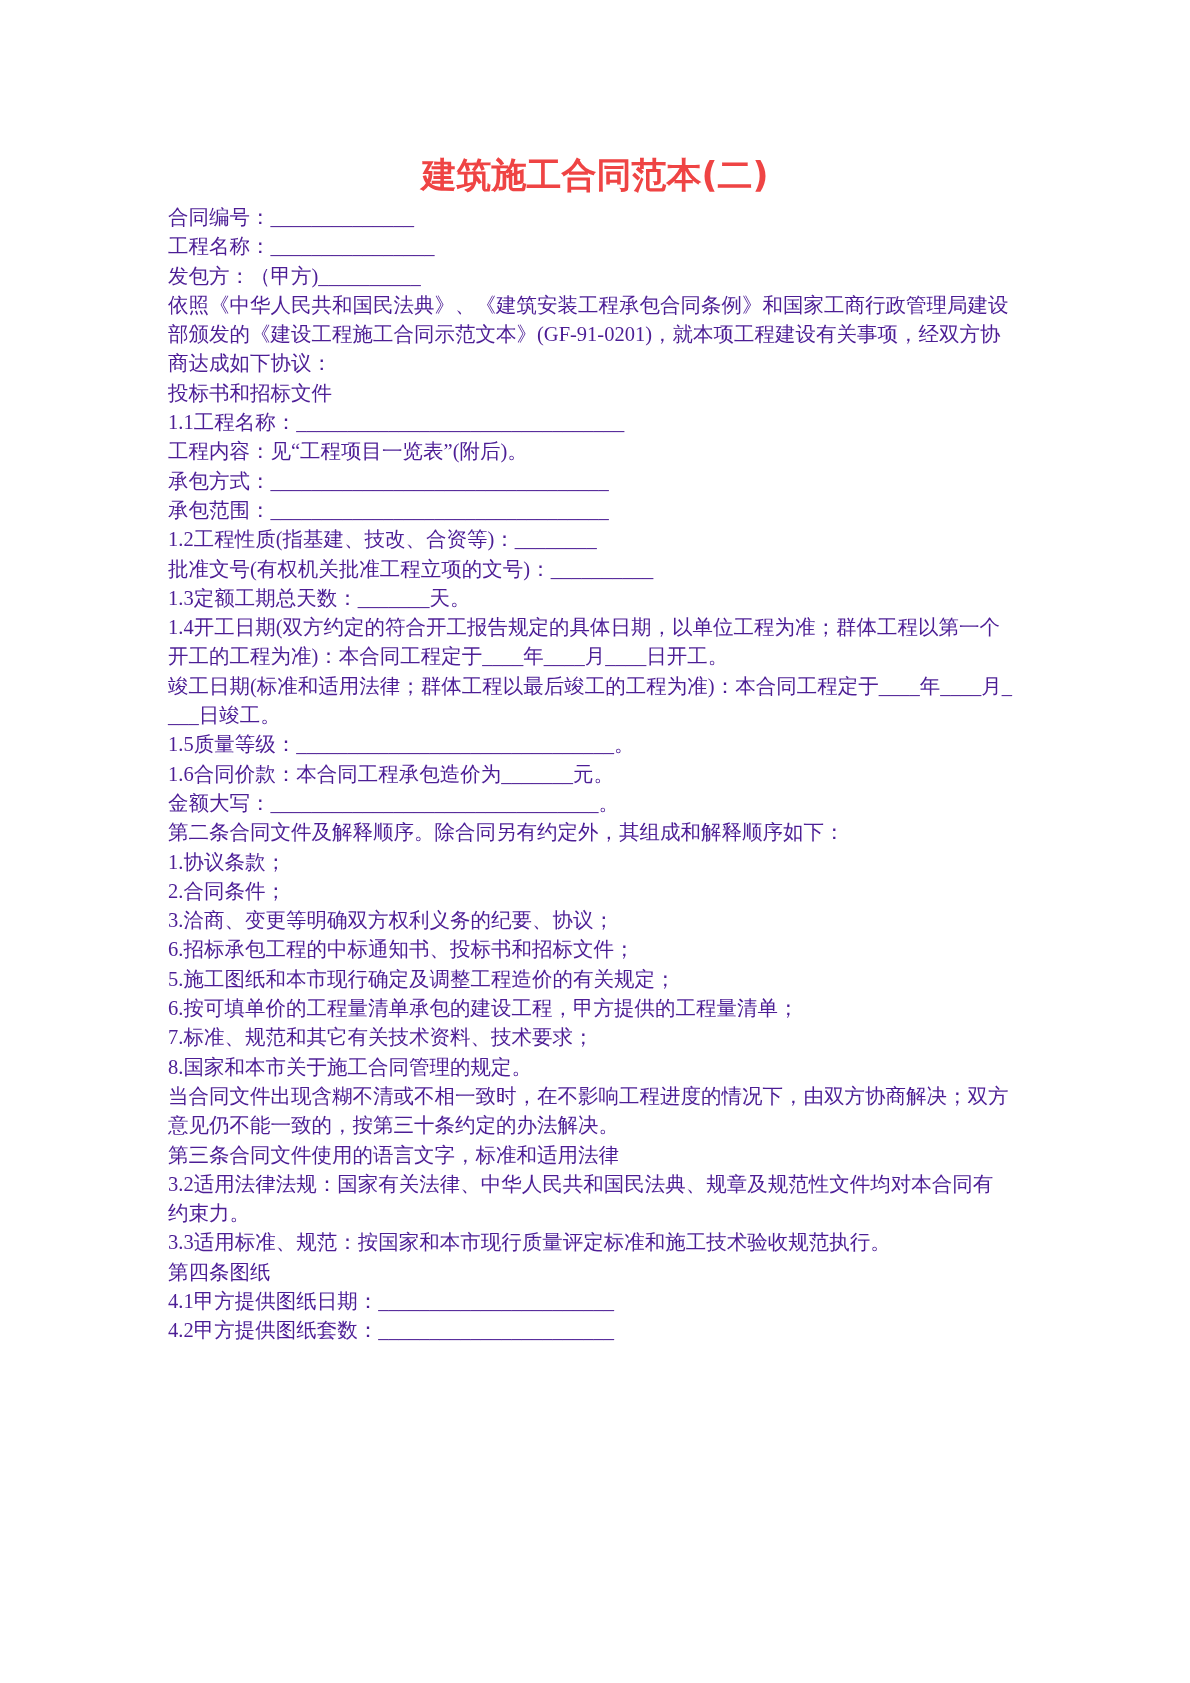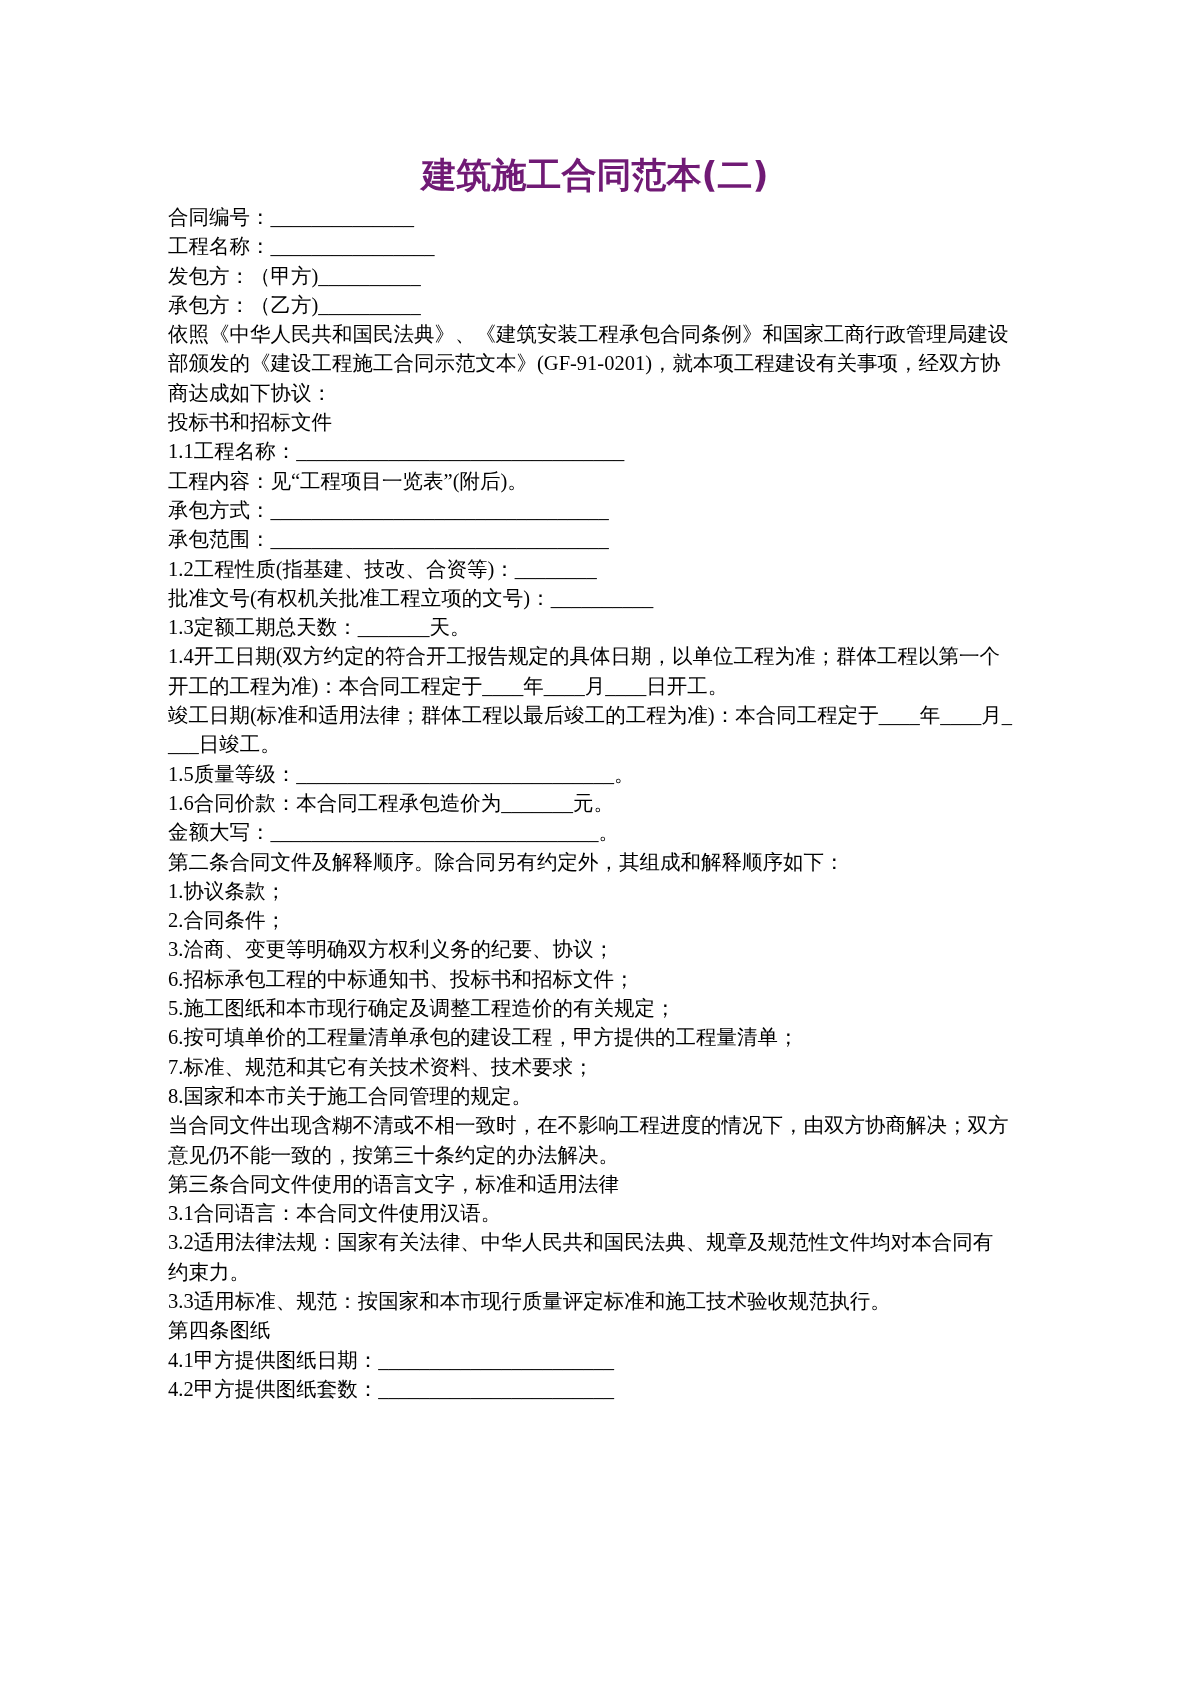--- a/index.html
+++ b/index.html
@@ -23,59 +23,58 @@
     padding: 0;
     background: #ffffff;
     position: relative;
   }
   .doc-title {
     text-align: center;
     font-family: "DejaVu Sans", "Liberation Sans", sans-serif;
     font-weight: bold;
     font-size: 35px;
     letter-spacing: 0px;
-    color: #701a75;
+    color: #ef4444;
     margin: 0;
     padding: 0;
     position: absolute;
     top: 152px;
     left: 0;
     width: 1190px;
     line-height: 46px;
   }
   .body-block {
     position: absolute;
     top: 203px;
     left: 168px;
     width: 845px;
   }
   .ln {
     font-family: "Liberation Serif", "DejaVu Serif", serif;
     font-size: 20.5px;
     line-height: 29.3px;
-    color: #000000;
+    color: #4c1d95;
     text-align: left;
     white-space: normal;
     word-break: break-all;
     margin: 0;
     padding: 0;
   }
 </style>
 </head>
 <body>
 
 <div class="page">
 
   <h1 class="doc-title">建筑施工合同范本(二)</h1>
 
   <div class="body-block">
     <p class="ln">合同编号：______________</p>
     <p class="ln">工程名称：________________</p>
     <p class="ln">发包方：（甲方)__________</p>
-    <p class="ln">承包方：（乙方)__________</p>
     <p class="ln">依照《中华人民共和国民法典》、《建筑安装工程承包合同条例》和国家工商行政管理局建设部颁发的《建设工程施工合同示范文本》(GF-91-0201)，就本项工程建设有关事项，经双方协商达成如下协议：</p>
     <p class="ln">投标书和招标文件</p>
     <p class="ln">1.1工程名称：________________________________</p>
     <p class="ln">工程内容：见“工程项目一览表”(附后)。</p>
     <p class="ln">承包方式：_________________________________</p>
     <p class="ln">承包范围：_________________________________</p>
     <p class="ln">1.2工程性质(指基建、技改、合资等)：________</p>
     <p class="ln">批准文号(有权机关批准工程立项的文号)：__________</p>
     <p class="ln">1.3定额工期总天数：_______天。</p>
     <p class="ln">1.4开工日期(双方约定的符合开工报告规定的具体日期，以单位工程为准；群体工程以第一个开工的工程为准)：本合同工程定于____年____月____日开工。</p>
@@ -87,21 +86,20 @@
     <p class="ln">1.协议条款；</p>
     <p class="ln">2.合同条件；</p>
     <p class="ln">3.洽商、变更等明确双方权利义务的纪要、协议；</p>
     <p class="ln">6.招标承包工程的中标通知书、投标书和招标文件；</p>
     <p class="ln">5.施工图纸和本市现行确定及调整工程造价的有关规定；</p>
     <p class="ln">6.按可填单价的工程量清单承包的建设工程，甲方提供的工程量清单；</p>
     <p class="ln">7.标准、规范和其它有关技术资料、技术要求；</p>
     <p class="ln">8.国家和本市关于施工合同管理的规定。</p>
     <p class="ln">当合同文件出现含糊不清或不相一致时，在不影响工程进度的情况下，由双方协商解决；双方意见仍不能一致的，按第三十条约定的办法解决。</p>
     <p class="ln">第三条合同文件使用的语言文字，标准和适用法律</p>
-    <p class="ln">3.1合同语言：本合同文件使用汉语。</p>
     <p class="ln">3.2适用法律法规：国家有关法律、中华人民共和国民法典、规章及规范性文件均对本合同有约束力。</p>
     <p class="ln">3.3适用标准、规范：按国家和本市现行质量评定标准和施工技术验收规范执行。</p>
     <p class="ln">第四条图纸</p>
     <p class="ln">4.1甲方提供图纸日期：_______________________</p>
     <p class="ln">4.2甲方提供图纸套数：_______________________</p>
   </div>
 
 </div>
 
 </body></html>

